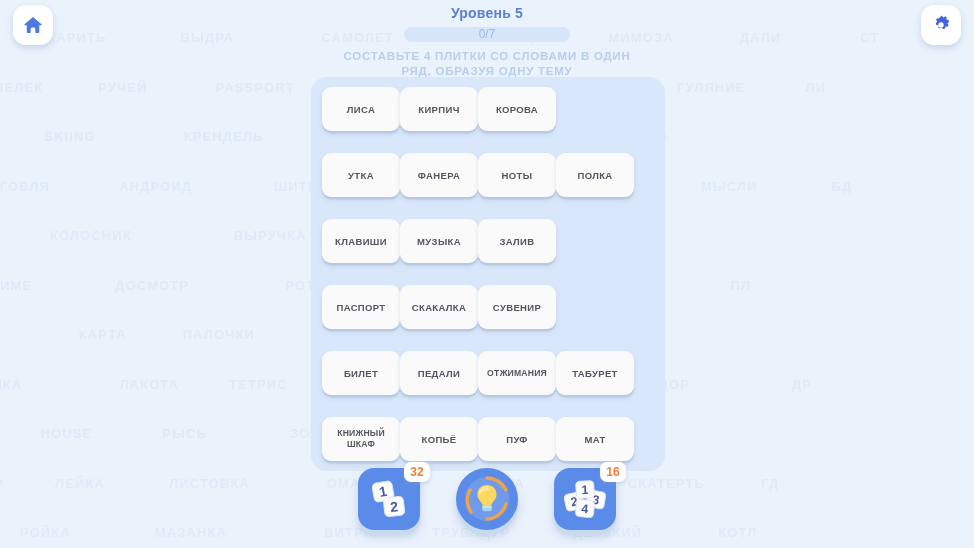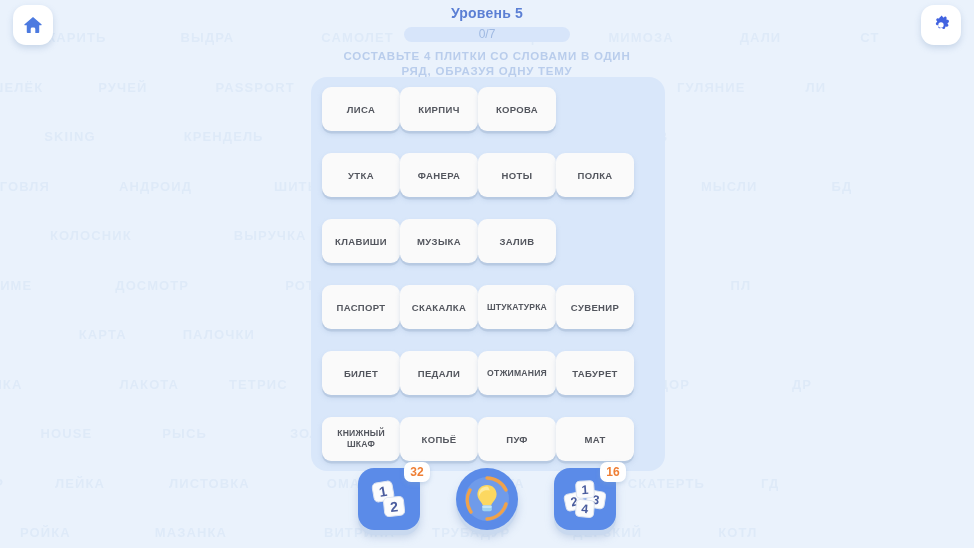--- a/index.html
+++ b/index.html
@@ -375,23 +375,20 @@
       <div class="tile">
         <span class="tile-label">ЗАЛИВ</span>
       </div>
     </div>
     <div class="tile-row">
       <div class="tile">
         <span class="tile-label">ПАСПОРТ</span>
       </div>
       <div class="tile">
         <span class="tile-label">СКАКАЛКА</span>
-      </div>
-      <div class="tile">
-        <span class="tile-label sm">ШТУКАТУРКА</span>
       </div>
       <div class="tile">
         <span class="tile-label">СУВЕНИР</span>
       </div>
     </div>
     <div class="tile-row">
       <div class="tile">
         <span class="tile-label">БИЛЕТ</span>
       </div>
       <div class="tile">

